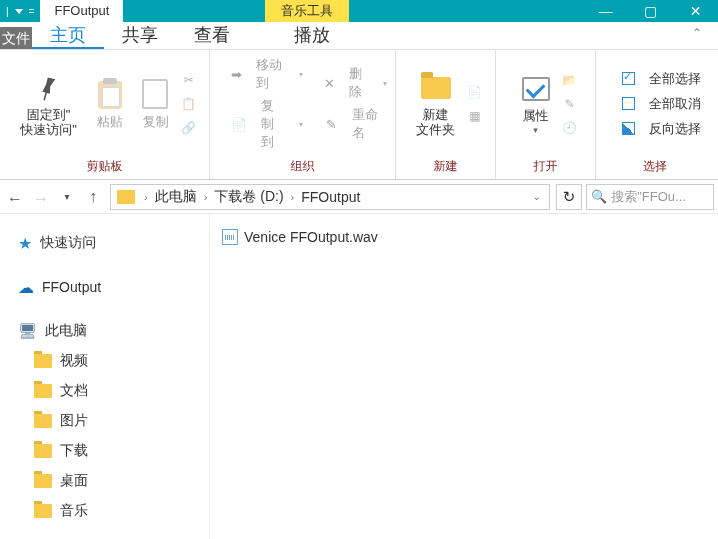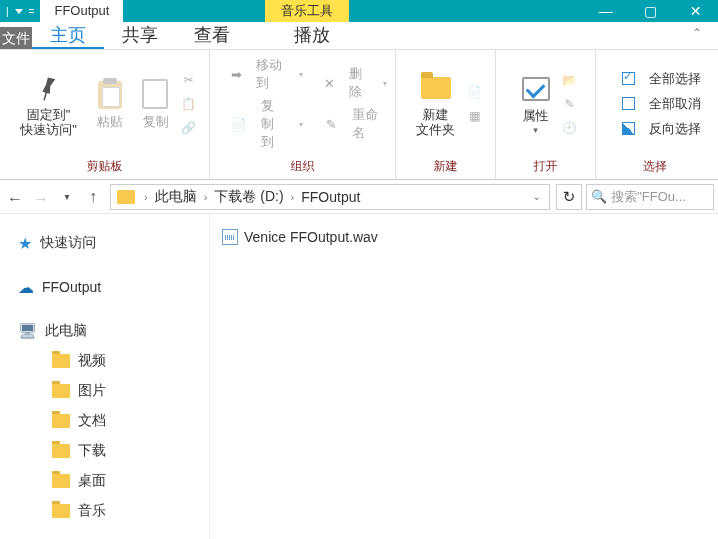--- a/index.html
+++ b/index.html
@@ -68,21 +68,21 @@
 .addr .csep { padding: 0 5px; color: #777; font-size: 11px; cursor: pointer; }
 .addr .drop { margin-left: auto; padding: 0 6px; color: #777; font-size: 10px; cursor: pointer; }
 .nav .refresh { width: 26px; height: 26px; border: 1px solid #ccc; display: flex; align-items: center; justify-content: center; font-size: 15px; cursor: pointer; }
 .nav .search { width: 128px; height: 26px; border: 1px solid #ccc; display: flex; align-items: center; padding: 0 4px; color: #999; font-size: 13px; overflow: hidden; white-space: nowrap; cursor: text; }
 .nav .search .sic { margin-right: 4px; font-size: 13px; }
 
 
 .content { display: flex; height: calc(539px - 22px - 28px - 130px - 34px); }
 .tree { width: 210px; border-right: 1px solid #eee; padding-top: 14px; font-size: 14px; overflow: hidden; }
 .tree .node { display: flex; align-items: center; height: 30px; padding-left: 18px; gap: 8px; cursor: pointer; }
-.tree .node.sub { padding-left: 52px; }
+.tree .node.sub { padding-left: 34px; }
 .tree .qic { color: #2a8ad4; font-size: 16px; }
 .tree .cic { color: #1a6fb3; font-size: 16px; }
 .tree .fic { width: 18px; height: 14px; background: #f7c94d; border-radius: 1px; position: relative; }
 .tree .fic::before { content: ""; position: absolute; left: 0; top: -3px; width: 8px; height: 3px; background: #e0b33a; border-radius: 1px 1px 0 0; }
 .tree .pcic { color: #5a7a9a; font-size: 15px; }
 .tree .sp { height: 14px; }
 
 .files { flex: 1; padding: 12px 10px; }
 .file { display: flex; align-items: center; gap: 6px; height: 22px; font-size: 14px; cursor: pointer; padding: 0 2px; }
 .file .wic { width: 16px; height: 16px; border: 1px solid #6ea5cf; background: #fff; position: relative; }
@@ -271,25 +271,25 @@
     <div class="node">
         <span class="pcic">🖥</span>
         <span>此电脑</span>
       </div>
     <div class="node sub">
         <span class="fic"></span>
         <span>视频</span>
       </div>
     <div class="node sub">
         <span class="fic"></span>
+        <span>文档</span>
+      </div>
+    <div class="node sub">
+        <span class="fic"></span>
         <span>图片</span>
-      </div>
-    <div class="node sub">
-        <span class="fic"></span>
-        <span>文档</span>
       </div>
     <div class="node sub">
         <span class="fic"></span>
         <span>下载</span>
       </div>
     <div class="node sub">
         <span class="fic"></span>
         <span>桌面</span>
       </div>
     <div class="node sub">

